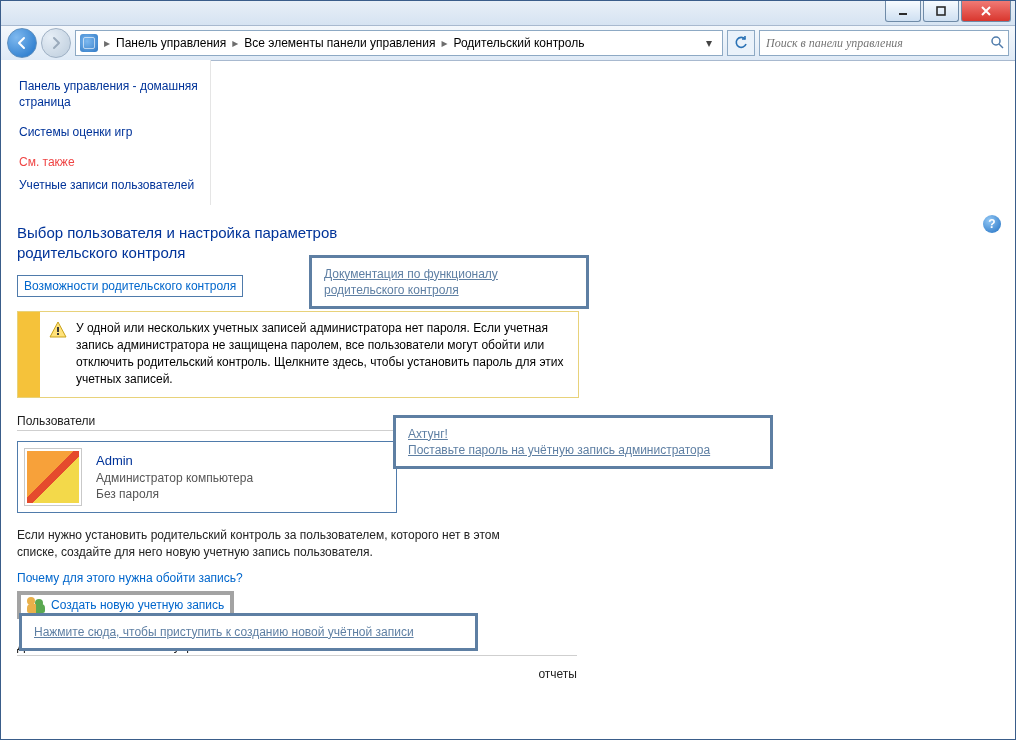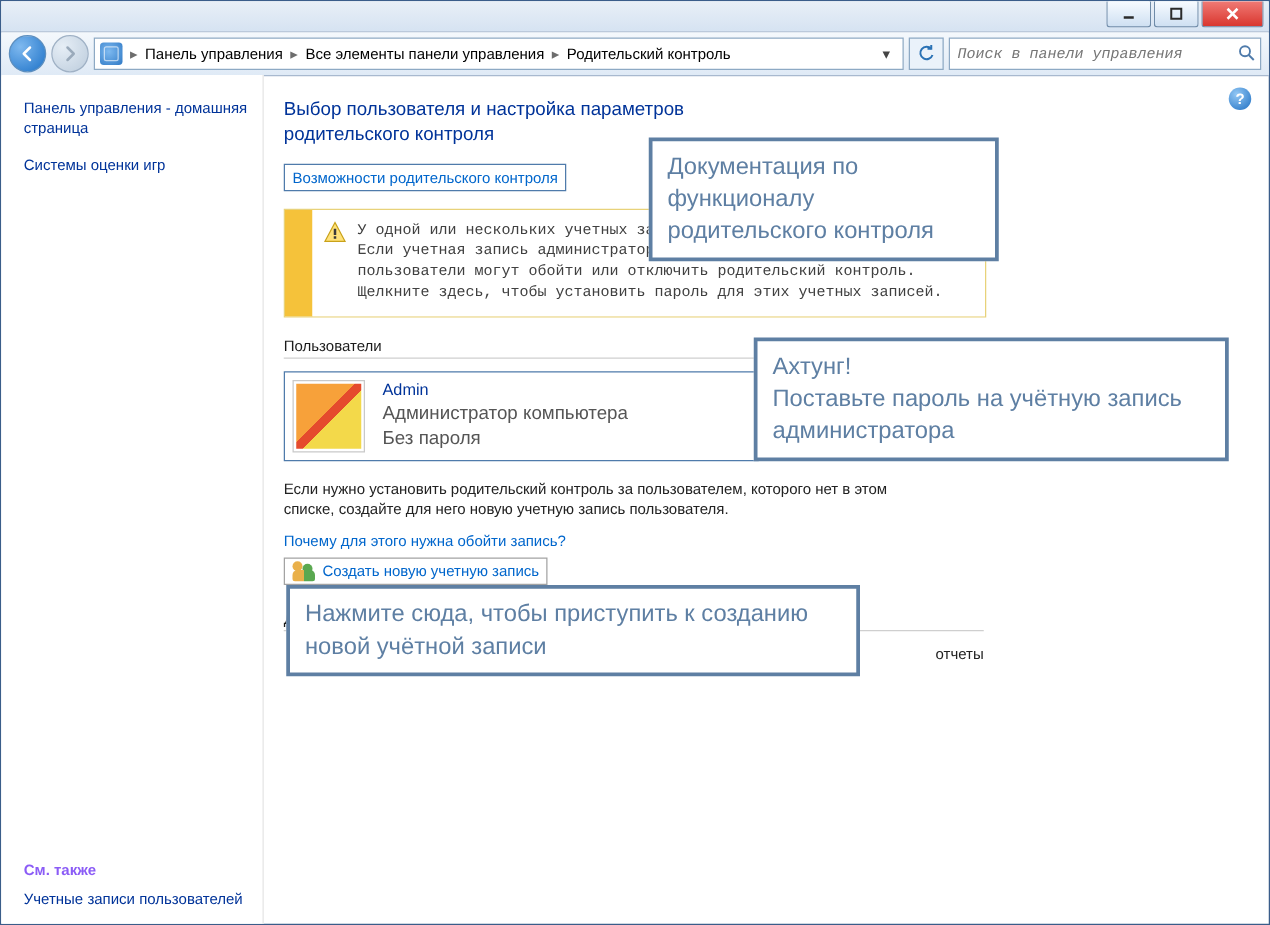--- a/index.html
+++ b/index.html
@@ -17,56 +17,56 @@
   .nav-arrow.fwd{background:radial-gradient(circle at 30% 30%,#e6eef6,#bcccdc);border-color:#9fb1c5;}
   .nav-arrow svg{display:block;}
   .addr{flex:1;height:24px;border:1px solid #8da9c4;background:#fff;display:flex;align-items:center;padding:0 4px;gap:2px;font-size:12px;}
   .addr .cp-icon{width:18px;height:18px;background:radial-gradient(circle at 40% 40%,#7db9f0,#2f79c5);border-radius:3px;position:relative;margin-right:2px;}
   .addr .cp-icon:after{content:"";position:absolute;inset:3px;border:1px solid rgba(255,255,255,.6);border-radius:2px;}
   .chev{color:#6d6d6d;padding:0 2px;}
   .addr .seg{color:#000;padding:0 2px;}
   .addr .dd{margin-left:auto;width:18px;text-align:center;color:#444;}
   .refresh{width:26px;height:24px;border:1px solid #8da9c4;background:#eaf2fa;display:flex;align-items:center;justify-content:center;color:#2a72b5;}
   .search{width:240px;height:24px;border:1px solid #8da9c4;background:#fff;display:flex;align-items:center;padding:0 4px;color:#8a8a8a;font-style:italic;}
-  .search input{border:none;outline:none;flex:1;font-style:italic;color:#8a8a8a;font-family:Liberation Mono, monospace;font-size:12px;}
+  .search input{border:none;outline:none;flex:1;font-style:italic;color:#8a8a8a;font-family:Liberation Serif, serif;font-size:12px;}
   .search .mag{color:#4f7bab;font-style:normal;}
   
-  .body{position:absolute;top:59px;bottom:0;left:0;right:0;display:flex;}
+  .body{position:absolute;top:59px;bottom:0;left:0;right:0;display:flex;flex-direction:column;}
   .sidebar{width:210px;border-right:1px solid #e5e5e5;padding:18px 12px 12px 18px;box-sizing:border-box;display:flex;flex-direction:column;background:#fff;}
   .side-link{color:#003399;margin-bottom:14px;line-height:1.35;cursor:pointer;}
   .side-foot{margin-top:auto;font-size:12px;}
-  .side-foot .hd{color:#8b5cf6;margin-bottom:8px;font-weight:bold;}
+  .side-foot .hd{color:#ef4444;margin-bottom:8px;}
   .main{flex:1;padding:18px 16px 16px 16px;position:relative;box-sizing:border-box;}
   .help{position:absolute;top:10px;right:14px;width:18px;height:18px;border-radius:50%;background:radial-gradient(circle at 35% 30%,#93c8f5,#1f6fc2);color:#fff;font-weight:bold;font-size:12px;display:flex;align-items:center;justify-content:center;cursor:pointer;}
   h1.page-title{color:#003399;font-size:15px;font-weight:400;margin:0 0 12px 0;max-width:350px;line-height:1.35;}
   .link{color:#0066cc;cursor:pointer;text-align:right;}
   .boxed-link{border:1px solid #4f7bab;padding:3px 6px;display:inline-block;}
   
   .warn{display:flex;border:1px solid #e8d27a;margin-top:14px;max-width:560px;}
   .warn-bar{width:22px;background:#f5c23a;}
   .warn-body{flex:1;padding:8px 10px 10px 8px;display:flex;gap:8px;background:#fff;}
   .warn-ico{width:20px;height:20px;flex-shrink:0;}
-  .warn-text{color:#404040;line-height:1.4;cursor:pointer;font-family:Liberation Mono, monospace;}
+  .warn-text{color:#000000;line-height:1.4;cursor:pointer;}
   
   .group-label{color:#1b1b1b;margin-top:16px;margin-bottom:2px;}
   .group-line{border:none;border-top:1px solid #cfcfcf;margin:0 0 10px 0;max-width:560px;}
   .user-tile{display:flex;align-items:center;gap:14px;border:1px solid #4f7bab;padding:6px 12px 6px 6px;max-width:360px;cursor:pointer;}
   .avatar{width:52px;height:52px;border:1px solid #c9c9c9;padding:2px;background:#fff;}
   .avatar-inner{width:100%;height:100%;background:linear-gradient(135deg,#f7a13a 0%,#f7a13a 45%,#e54b2d 45%,#e54b2d 55%,#f3d94a 55%,#f3d94a 100%);}
   .user-meta .nm{color:#003399;font-size:13px;margin-bottom:2px;}
-  .user-meta .r{color:#555;font-size:15px;line-height:1.35;}
+  .user-meta .r{color:#555;font-size:12px;line-height:1.35;}
   .para{max-width:520px;line-height:1.4;margin-top:14px;color:#222;}
-  .create-row{display:flex;align-items:center;gap:6px;border:1px solid #a3a3a3;padding:2px 6px;margin-top:6px;width:fit-content;cursor:pointer;}
+  .create-row{display:flex;align-items:center;gap:6px;border:4px solid #a3a3a3;padding:2px 6px;margin-top:6px;width:fit-content;cursor:pointer;}
   .ppl-ico{width:18px;height:16px;position:relative;}
   .ppl-ico .h1,.ppl-ico .h2{position:absolute;width:8px;height:8px;border-radius:50%;}
   .ppl-ico .h1{background:#e9b04a;left:0;top:0;}
   .ppl-ico .h2{background:#5aa850;left:8px;top:2px;}
   .ppl-ico .b{position:absolute;left:0;top:7px;width:18px;height:9px;border-radius:4px 4px 2px 2px;background:linear-gradient(90deg,#e9b04a 0 50%,#5aa850 50% 100%);}
   
-  .annot{position:absolute;border:3px solid #5e7fa3;background:#fff;color:#5e7fa3;font-size:19px;line-height:1.35;padding:8px 12px;box-sizing:border-box;}
+  .annot{position:absolute;border:3px solid #5e7fa3;background:#fff;color:#5e7fa3;font-size:12px;line-height:1.35;padding:8px 12px;box-sizing:border-box;text-decoration:underline;}
 </style>
 </head>
 <body>
 
 <div class="window">
 
   <div class="titlebar">
     <div class="win-btns">
       <div class="win-btn">
         <svg width="12" height="12" viewBox="0 0 12 12">

